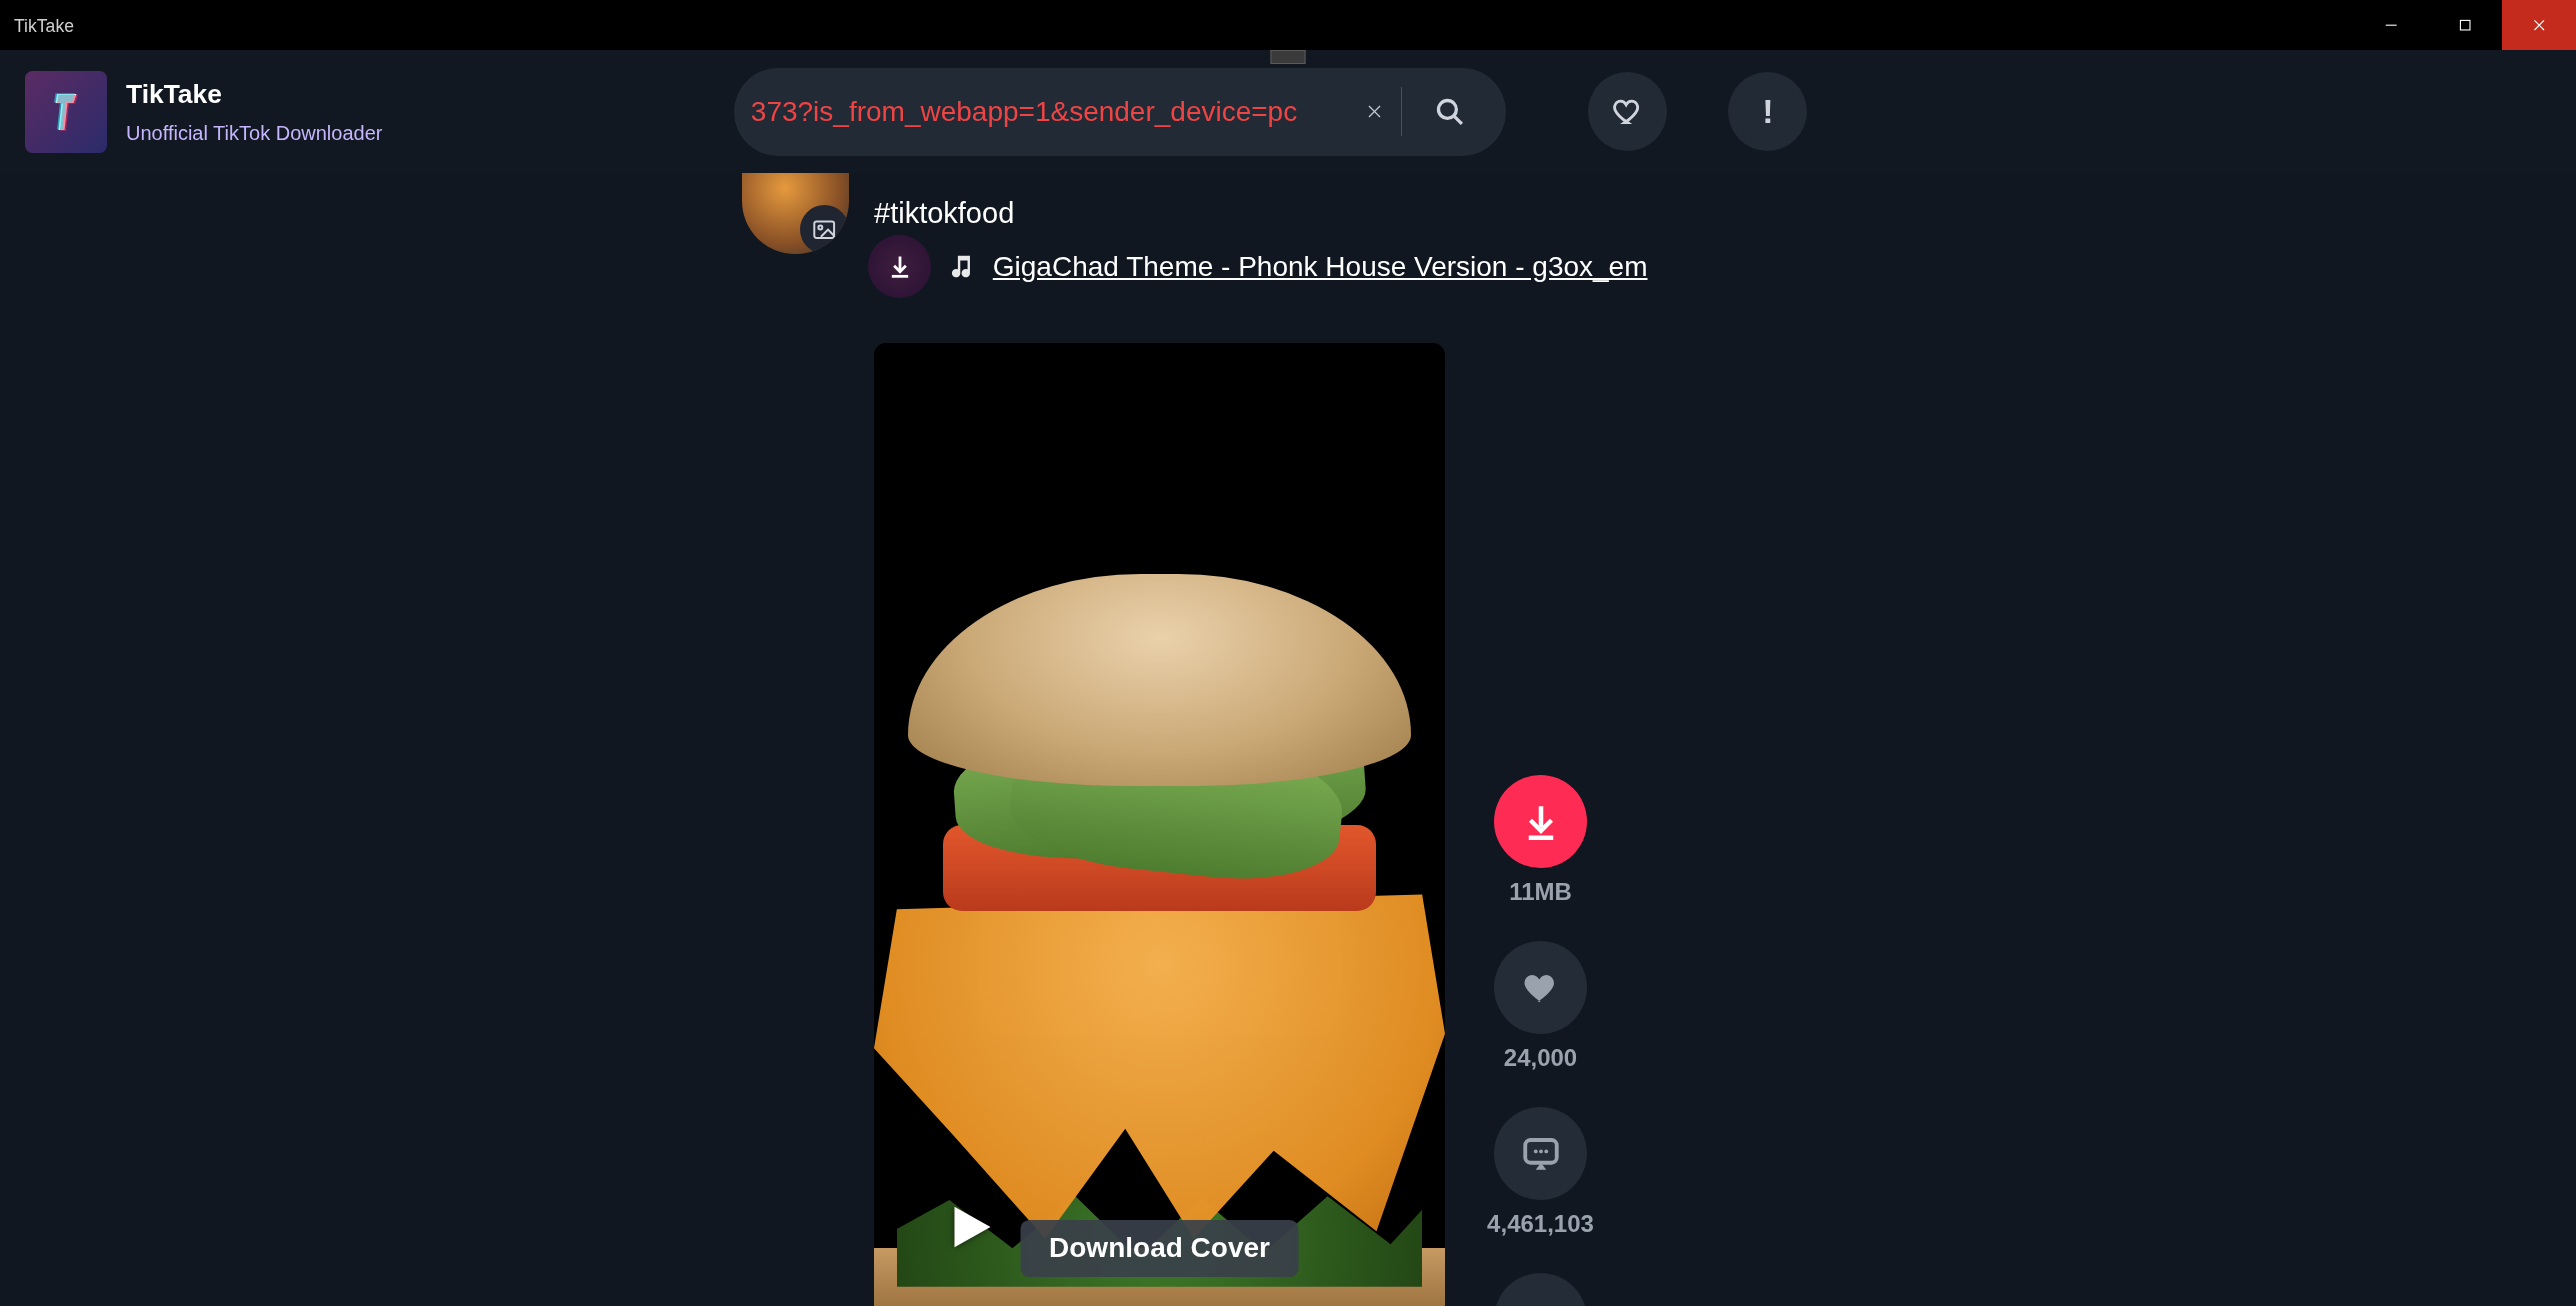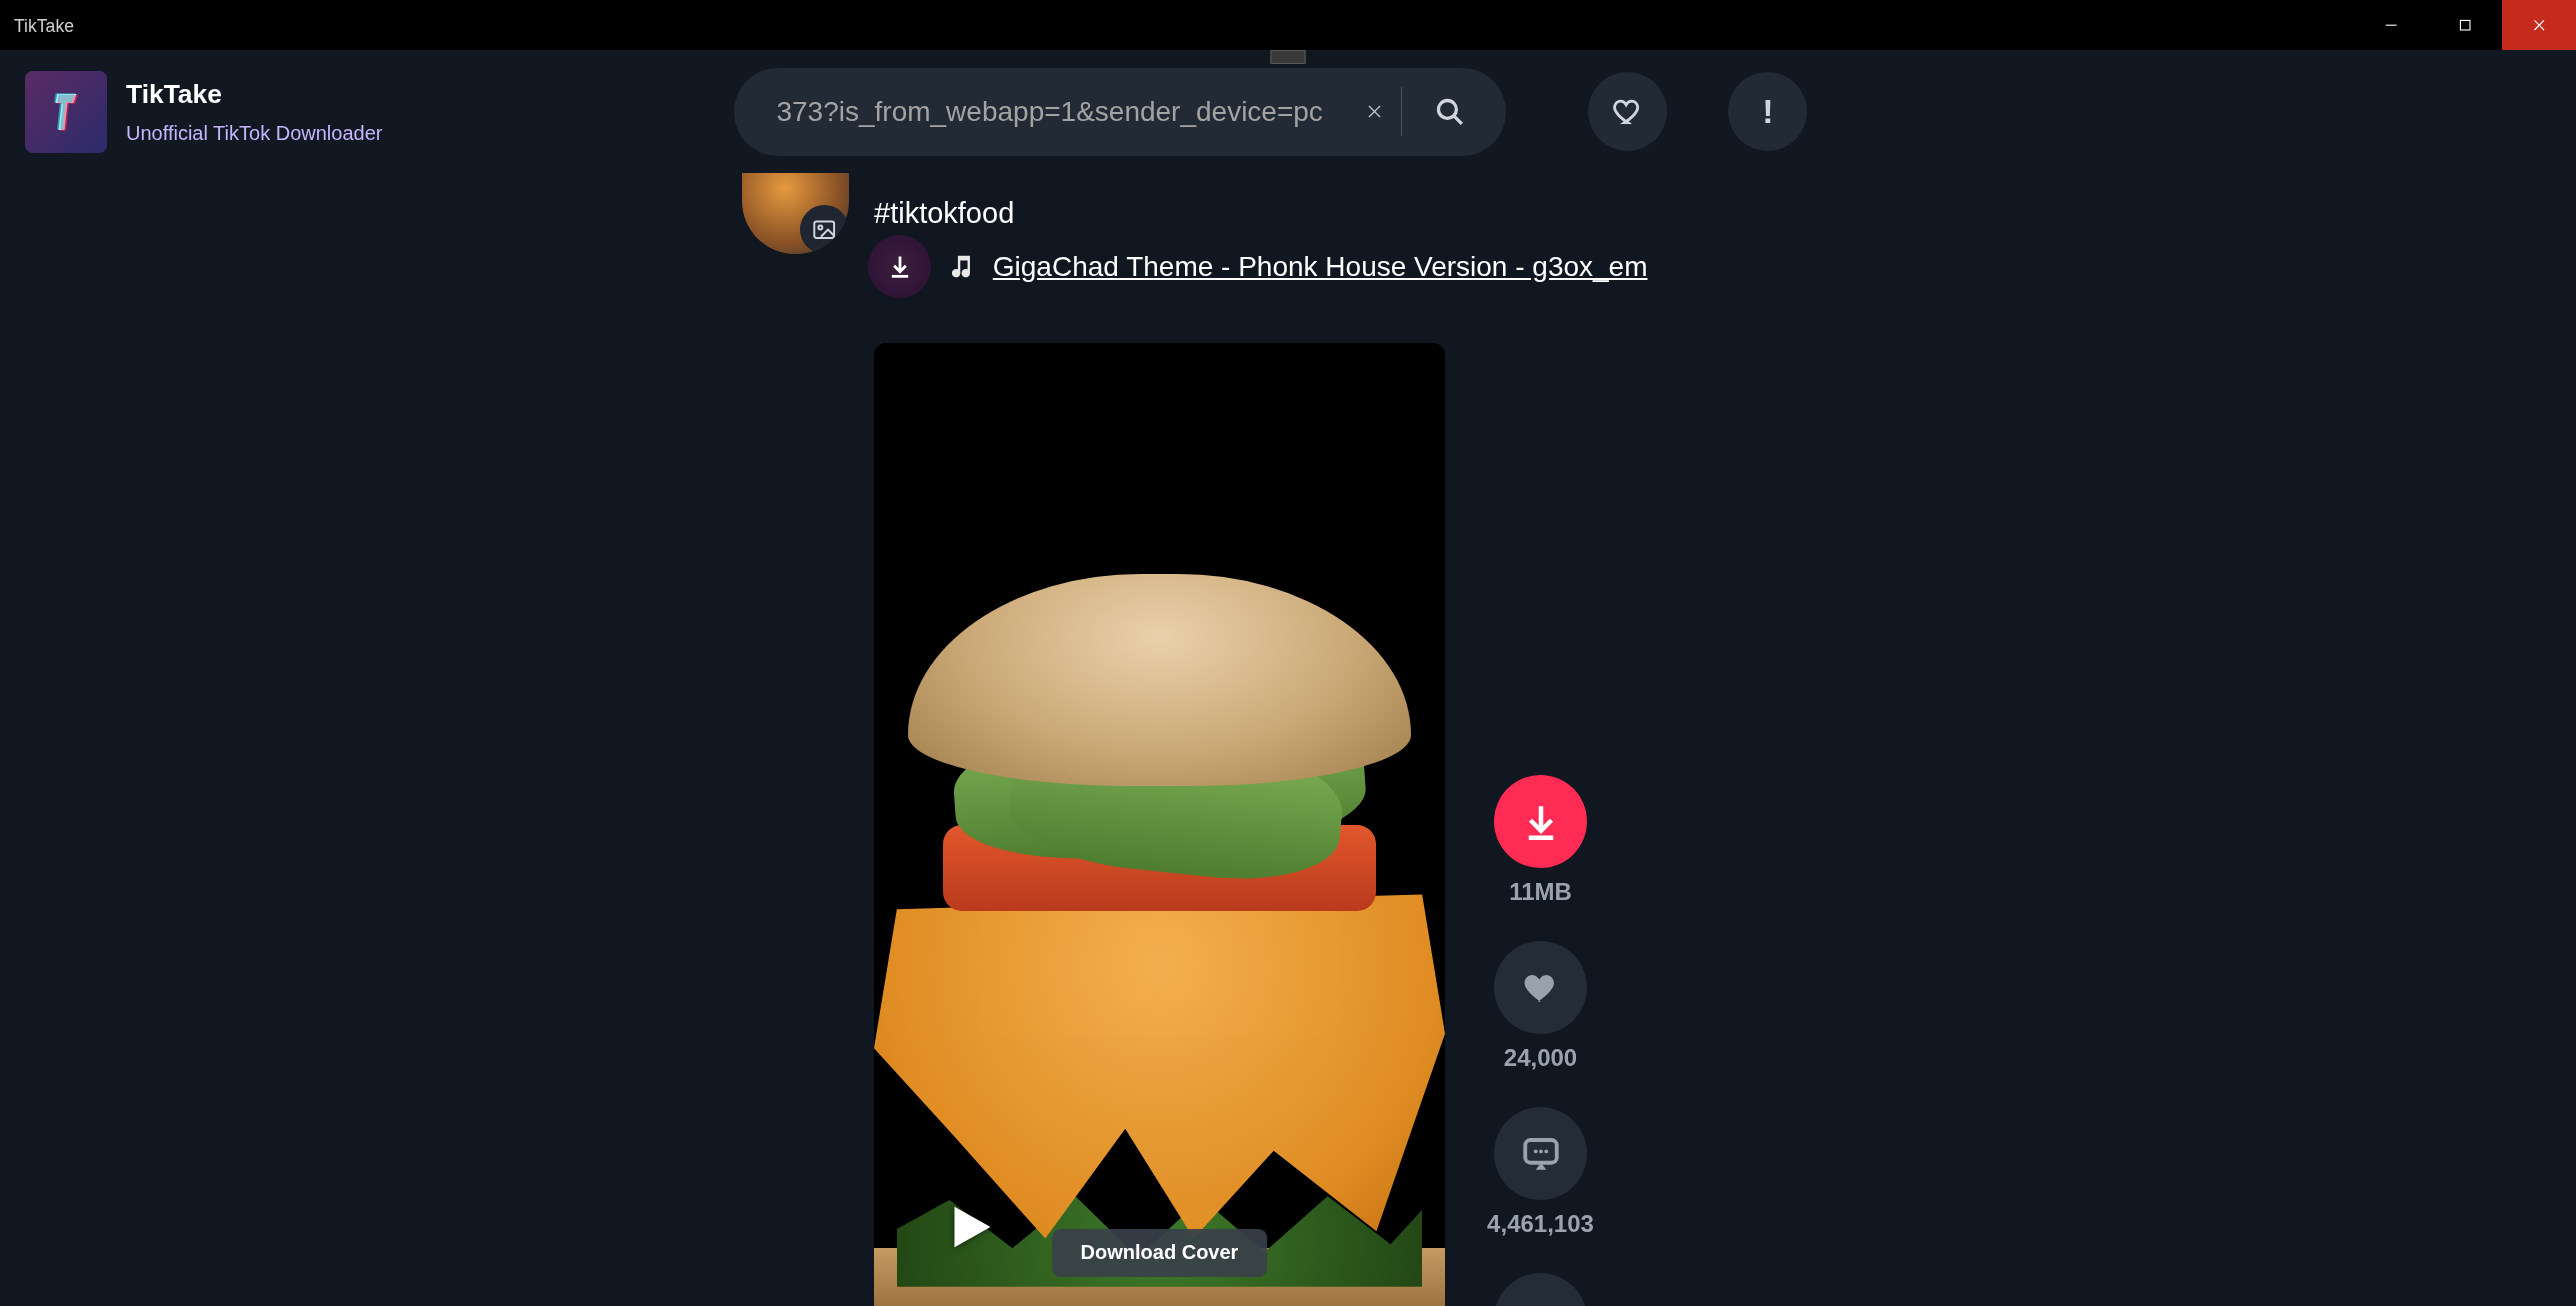--- a/index.html
+++ b/index.html
@@ -95,24 +95,24 @@
     height: 88px;
     margin-left: 327px;
     padding: 0 16.4px;
   }
   .search-input {
     width: 604px;
     height: 82px;
     background: transparent;
     border: none;
     outline: none;
-    color: #a3a3a3;
+    color: #ef4444;
     font-size: 28px;
     font-family: inherit;
-    text-align: center;
+    text-align: left;
     padding-right: 6.3px;
   }
   .clear-btn {
     width: 40px;
     display: flex;
     align-items: center;
     justify-content: center;
     color: #bfc6d1;
     font-size: 21.4px;
   }
@@ -243,21 +243,21 @@
   }
   .play-icon svg { width: 54px; height: 54px; filter: drop-shadow(0 0 3.8px rgba(0,0,0,.6)); }
 
   .dl-cover {
     position: absolute;
     left: 50%;
     bottom: 29px;
     transform: translateX(-50%);
     background: rgba(58,64,74,0.92);
     color: #fff;
-    font-size: 20px;
+    font-size: 28px;
     padding: 12.6px 29px;
     border-radius: 8.8px;
     font-weight: 600;
   }
 
   
   .actions {
     position: absolute;
     left: 1484px;
     top: 602px;

